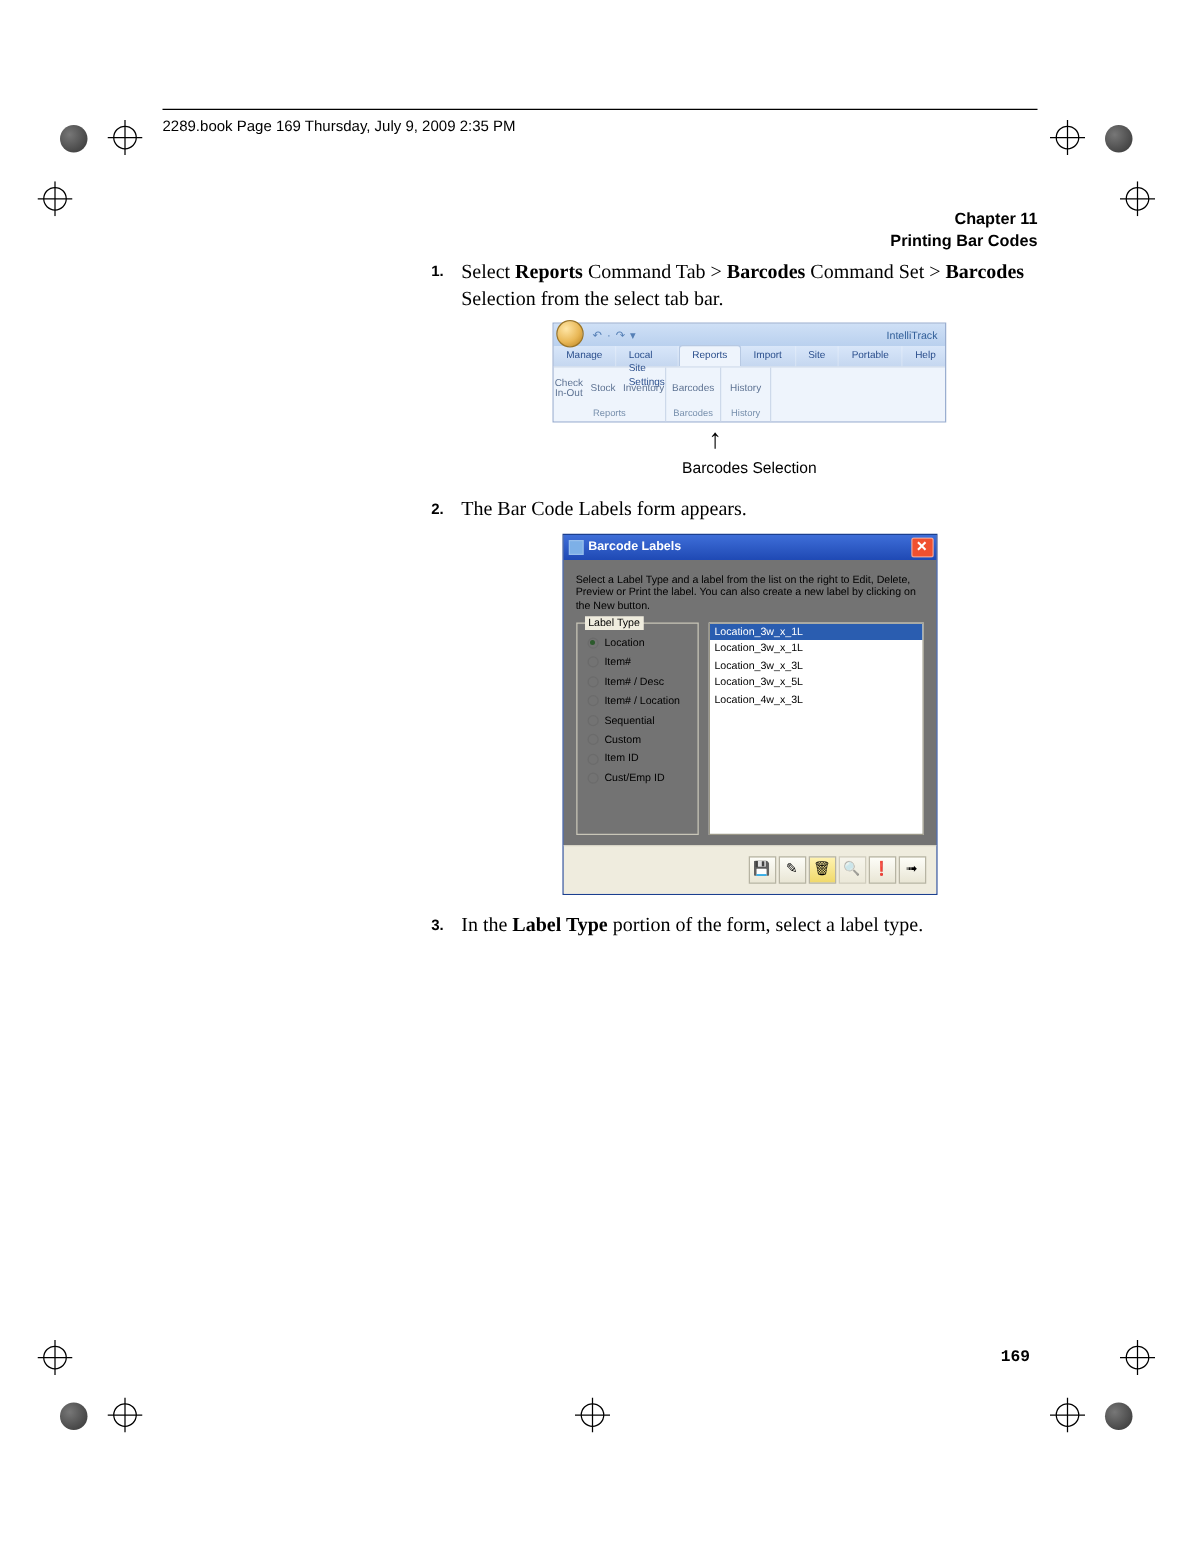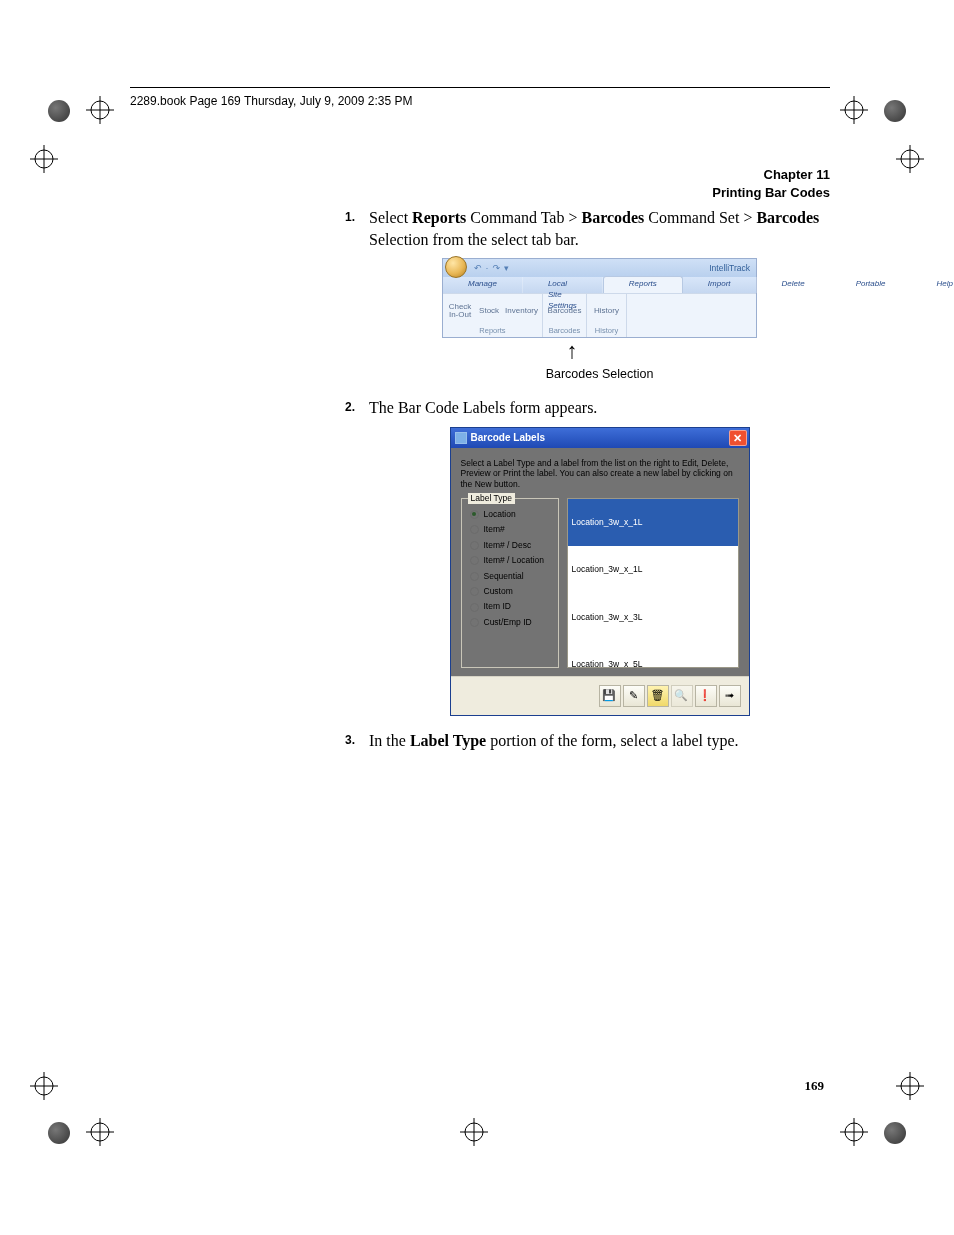--- a/index.html
+++ b/index.html
@@ -79,21 +79,21 @@
       flex: none;
     }
     .qat { display: flex; gap: 4px; align-items: center; color: #3a6aa7; font-size: 9px; margin-left: 3px;}
     .qat span { opacity: .8; }
     .app-name { margin-left: auto; padding-right: 6px; color: #315f99; font-size: 8.5px; }
     .ribbon-tabs {
       display: flex; height: 16px; align-items: stretch;
       background: linear-gradient(#d8e6f9, #c5d7f0);
       font-size: 8px; color: #2a4e8c;
     }
-    .ribbon-tabs .tab { padding: 2px 25px; border-right: 1px solid rgba(255,255,255,.25); cursor: default; font-style: italic;}
+    .ribbon-tabs .tab { padding: 2px 10px; border-right: 1px solid rgba(255,255,255,.25); cursor: default;}
     .ribbon-tabs .tab.active { background: #eef4fc; border: 1px solid #b7c9e3; border-bottom: none; border-radius: 3px 3px 0 0; margin-top: -1px;}
     .ribbon-body {
       height: 44px; background: #eef4fc;
       display: flex; font-size: 8px; color: #2a4e8c;
       border-top: 1px solid #cdd9ea;
     }
     .ribbon-group { border-right: 1px solid #cdd9ea; padding: 2px 4px 0 4px; display:flex; flex-direction:column; }
     .ribbon-group .row { display:flex; gap:6px; flex: 1; align-items: center; justify-content:center;}
     .ribbon-group .row span { color:#5e7393; line-height:1; text-align:center; }
     .ribbon-group .grp-label { text-align:center; font-size:7.5px; color:#7890ad; padding:1px 0;}
@@ -138,34 +138,34 @@
       background:#efecde; padding:0 3px; font-size:8.5px;
     }
     .radio-row { display:flex; align-items:center; gap:5px; margin: 4px 0; font-size: 8.5px; }
     .radio { width:9px; height:9px; border:1px solid #6b6b6b; border-radius:50%; display:inline-flex; align-items:center; justify-content:center; flex:none;}
     .radio.checked::after{ content:""; width:4px; height:4px; border-radius:50%; background:#2c5a2c; }
     .listbox {
       flex:1; height: 170px;
       background:#fff; border:1px solid #9b9888; overflow:hidden;
       font-size: 8.5px;
     }
-    .listbox .item { padding: 18px 4px; white-space: nowrap;}
+    .listbox .item { padding: 1px 4px; white-space: nowrap;}
     .listbox .item.selected { background:#2a5db0; color:#fff;}
     .dlg-footer { display:flex; justify-content:flex-end; padding: 8px 8px; background:#efecde; gap:2px; border-top: 1px solid #d7d4c6;}
     .btn {
       width: 22px; height:22px;
       background: linear-gradient(#fdfdf8, #e9e6d5);
       border:1px solid #b7b4a3;
       display:flex; align-items:center; justify-content:center;
       font-size:11px;
     }
     .btn.disabled { opacity:.55; }
     .page-num {
       position:absolute; right: 130px; top: 1078px;
-      font-family: Liberation Serif, serif; font-size:13px; font-weight:bold;
+      font-family: Liberation Mono, monospace; font-size:13px; font-weight:bold;
     }
     svg.cross { width:28px; height:28px; }
   </style>
 </head>
 <body>
 
 <svg class="cross reg-mark" style="left:86px; top:96px">
     <circle cx="14" cy="14" r="9" fill="none" stroke="#000"></circle>
     <line x1="0" y1="14" x2="28" y2="14" stroke="#000"></line>
     <line x1="14" y1="0" x2="14" y2="28" stroke="#000"></line>
@@ -245,26 +245,26 @@
                   <span>↷</span>
                   <span>▾</span>
                 </div>
               <div class="app-name">IntelliTrack</div>
             </div>
             <div class="ribbon-tabs">
               <div class="tab">Manage</div>
               <div class="tab">Local Site Settings</div>
               <div class="tab active">Reports</div>
               <div class="tab">Import</div>
-              <div class="tab">Delete</div>
+              <div class="tab">Site</div>
               <div class="tab">Portable</div>
               <div class="tab">Help</div>
             </div>
             <div class="ribbon-body">
-              <div class="ribbon-group" style="width:100px">
+              <div class="ribbon-group" style="width:90px">
                 <div class="row">
                   <span>Check In-Out</span>
                   <span>Stock</span>
                   <span>Inventory</span>
                 </div>
                 <div class="grp-label">Reports</div>
               </div>
               <div class="ribbon-group" style="width:44px">
                 <div class="row">
                     <span>Barcodes</span>

